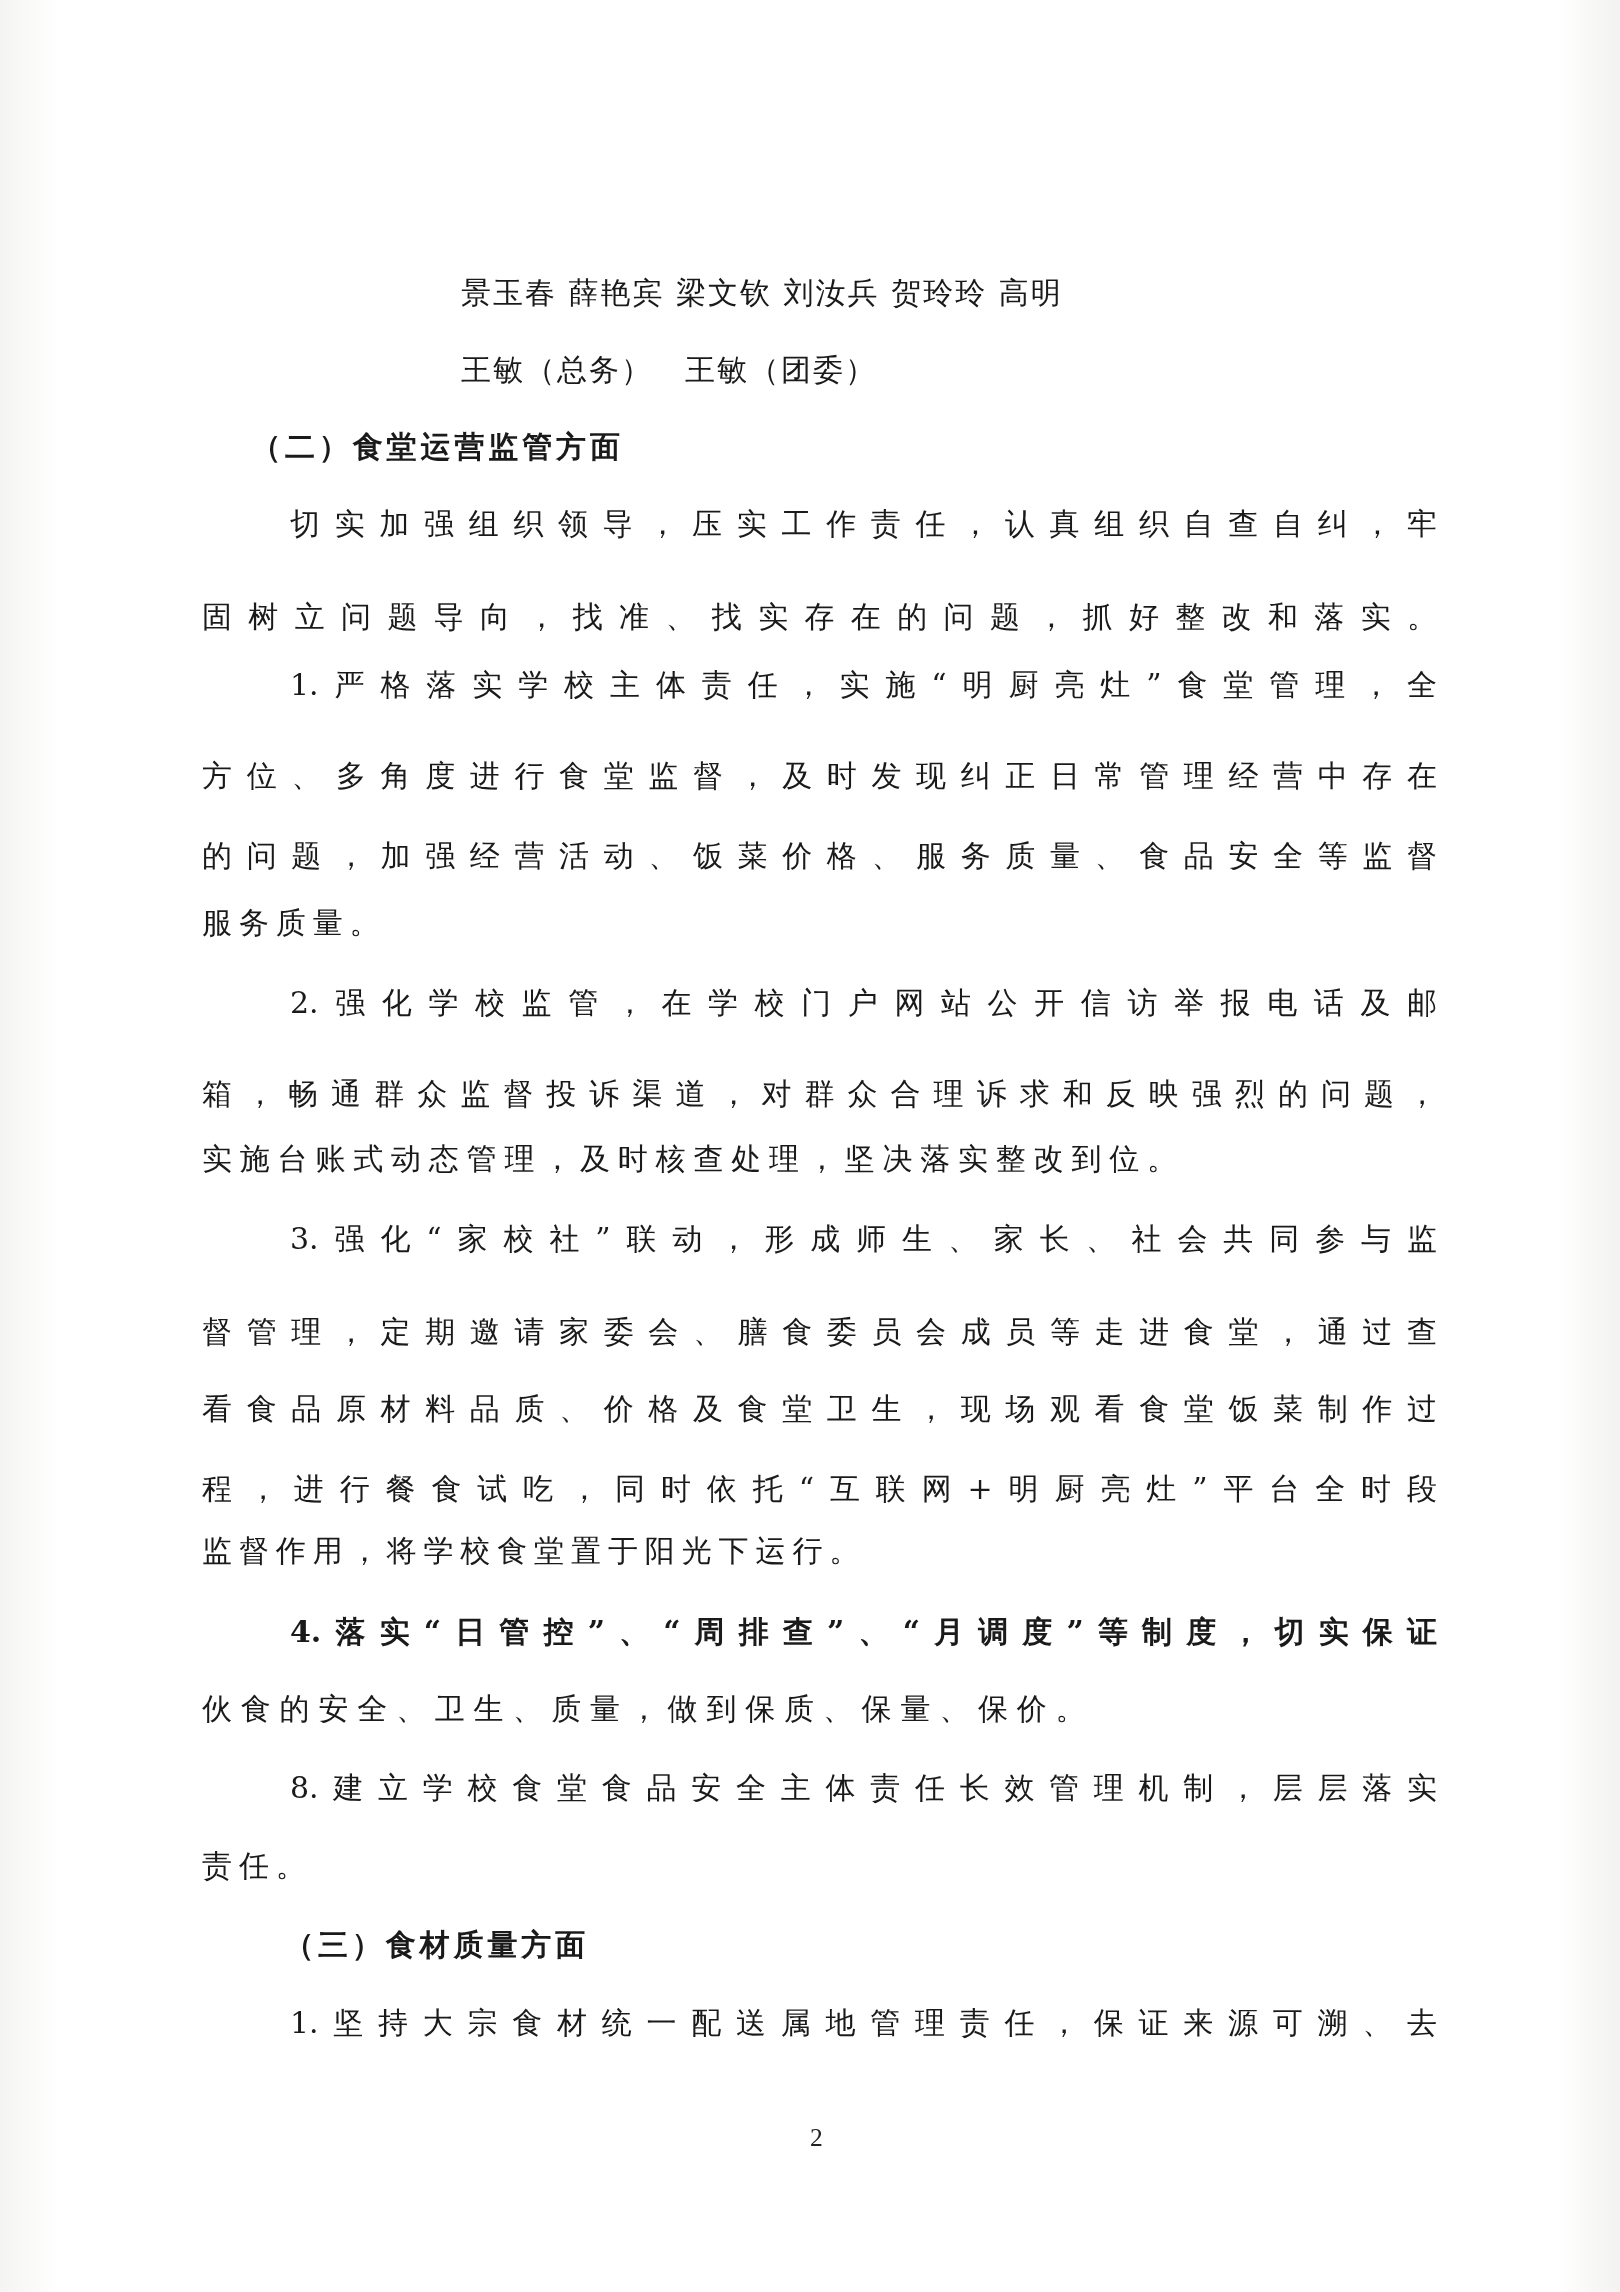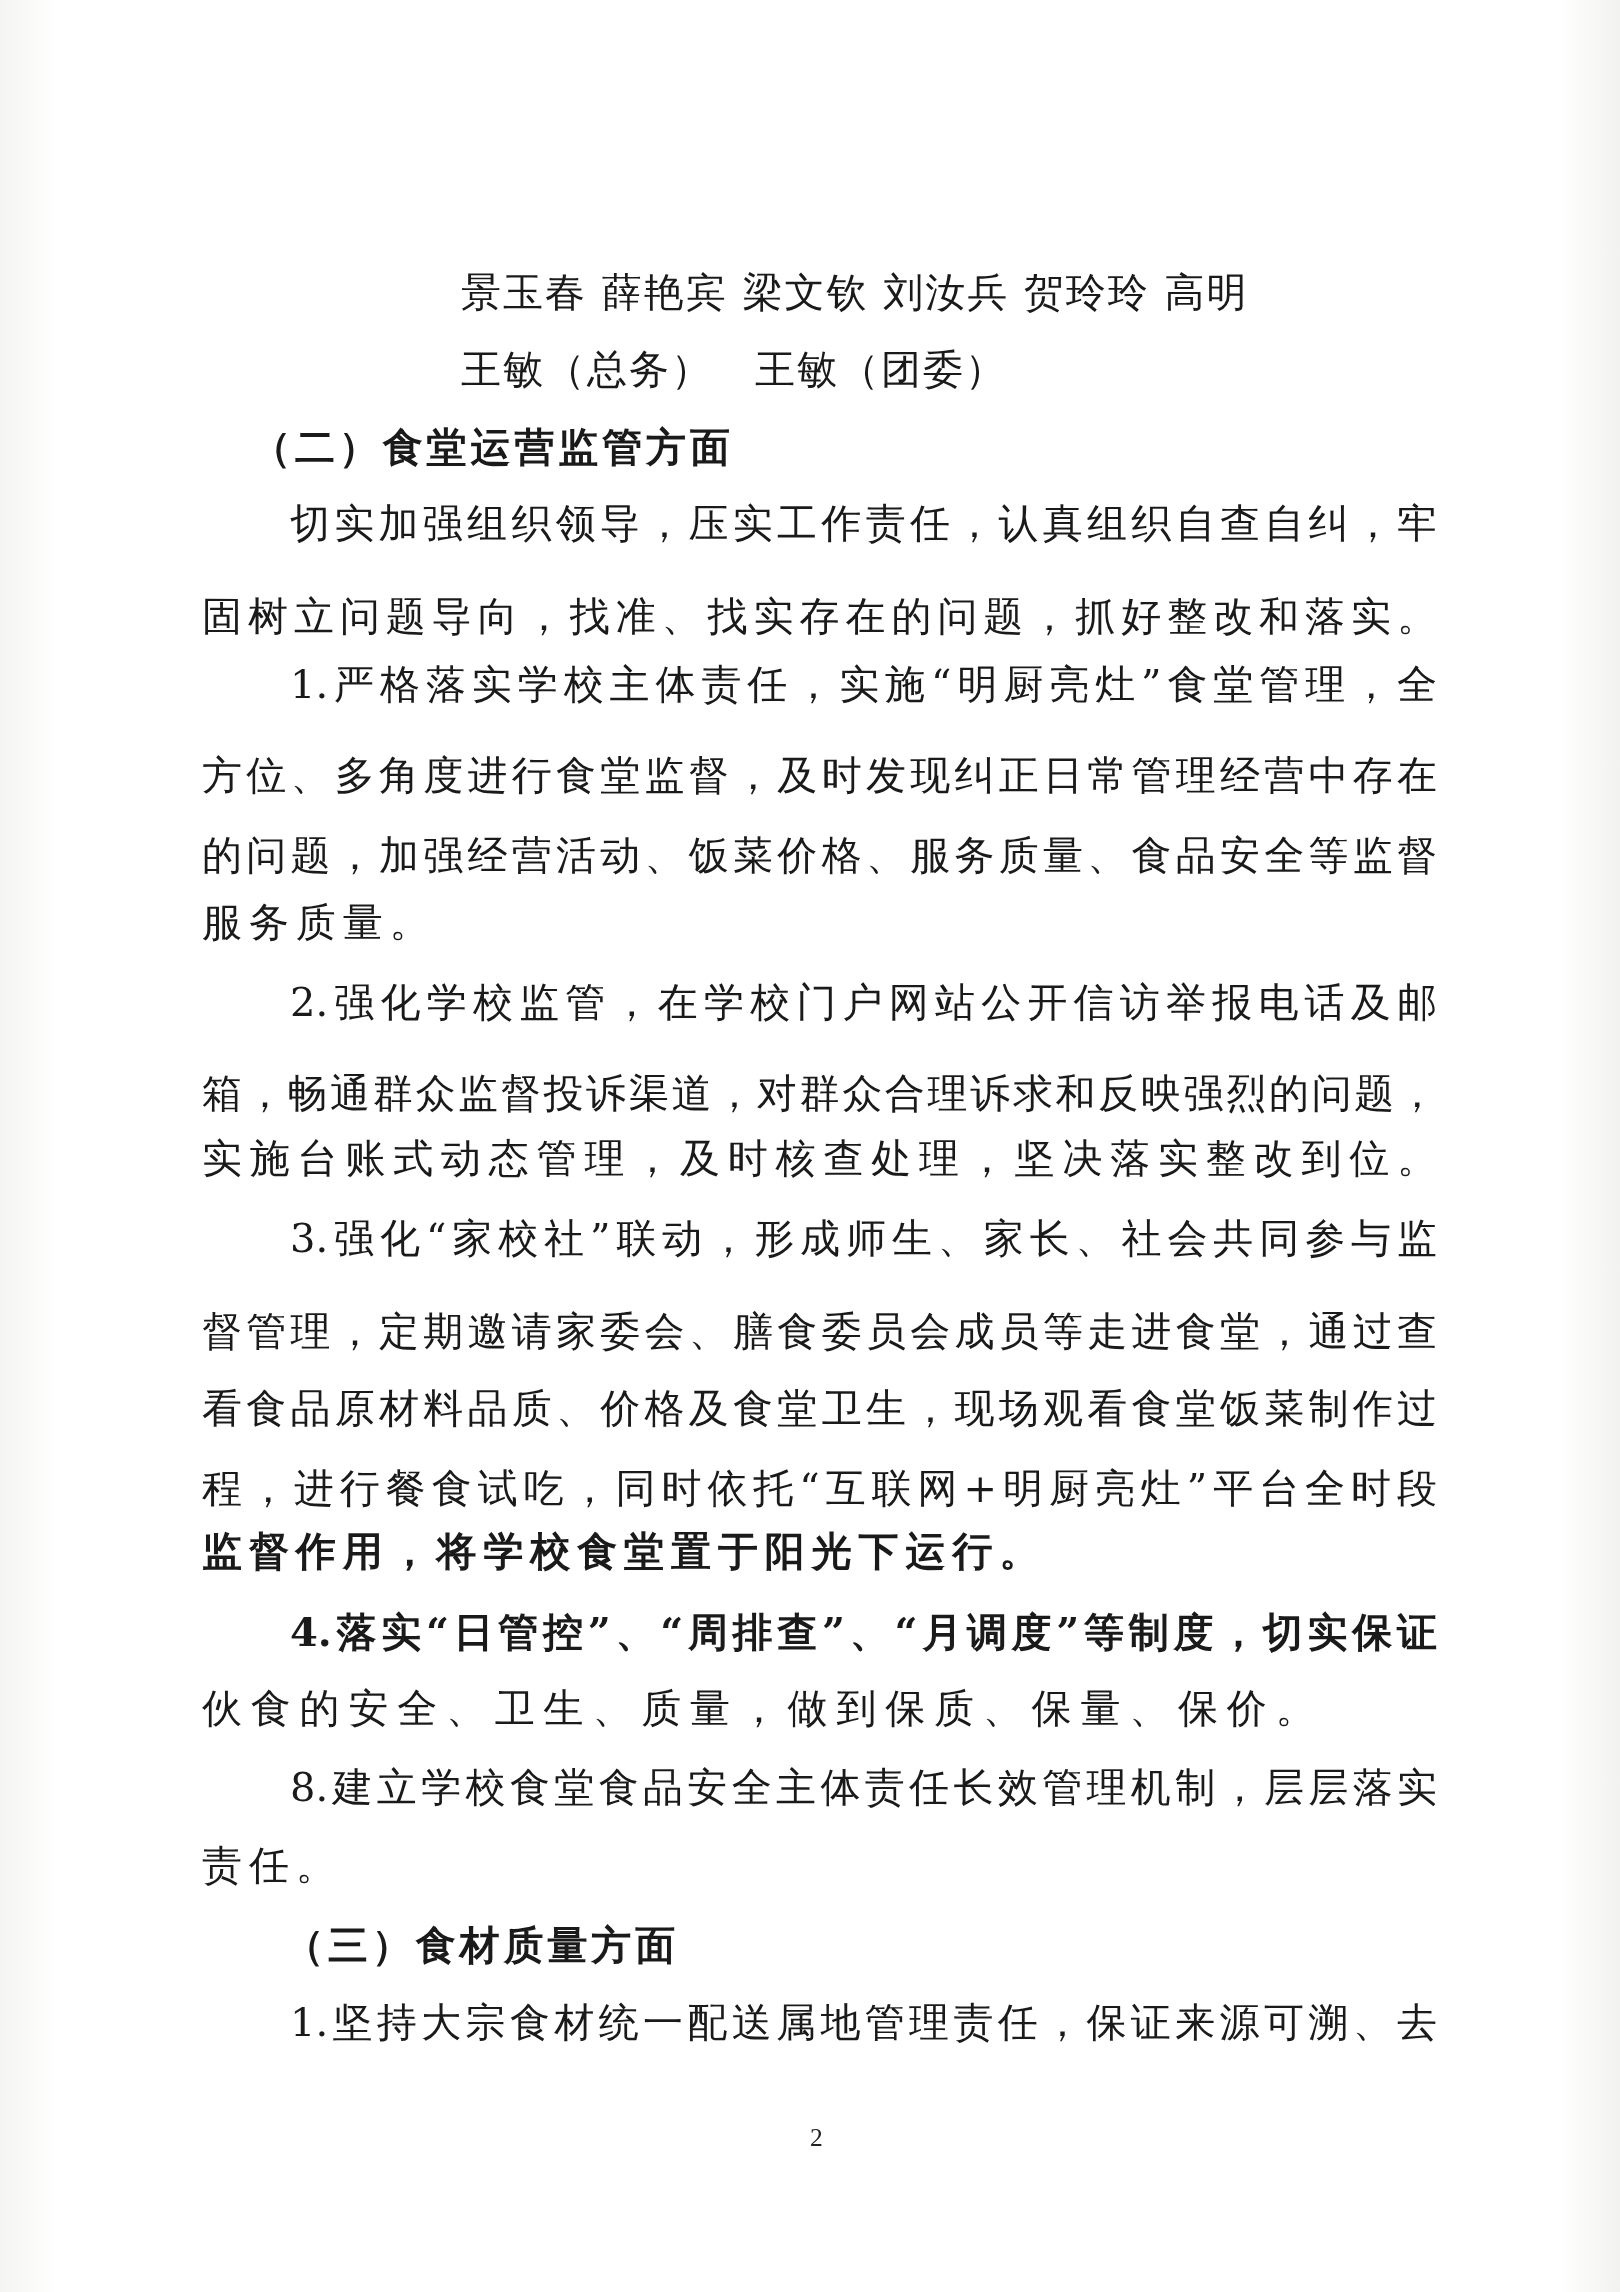--- a/index.html
+++ b/index.html
@@ -1,20 +1,20 @@
 <!DOCTYPE html>
 <html><head>
 <meta charset="utf-8">
 <style>
   html, body { margin:0; padding:0; }
   body { width:1620px; height:2293px; background:#fdfdfc; position:relative; overflow:hidden;
          font-family: "DejaVu Serif", "Liberation Serif", serif; color:#1a1a1a; }
   .page { position:absolute; left:0; top:0; width:1620px; height:2293px;
           background: linear-gradient(90deg, #f4f4f2 0px, #ffffff 59px, #ffffff 1558px, #f2f2f0 1620px); }
-  .line { position:absolute; height:55px; line-height:55px; font-size:40px; white-space:nowrap; }
+  .line { position:absolute; height:55px; line-height:55px; font-size:30px; white-space:nowrap; }
   .full { left:202px; width:1235px; text-align:justify; text-align-last:justify;margin-top:13px; }
   .indent-full { left:290px; width:1147px; text-align:justify; text-align-last:justify; }
   .left { left:202px; text-align:left; letter-spacing:6.9px; }
   .names { left:461px; letter-spacing:2px; }
   .heading { font-weight:bold; letter-spacing:3.9px; }
   .pagenum { position:absolute; left:810px; top:2123px; font-size:25.5px; font-family:"Liberation Serif", serif; color:#222; }
 </style>
 </head>
 <body>
 
@@ -34,21 +34,21 @@
   <div class="line left" style="top:895px;">服务质量。</div>
 
   <div class="line indent-full" style="top:975px;">2.强化学校监管，在学校门户网站公开信访举报电话及邮</div>
   <div class="line full" style="top:1053px;">箱，畅通群众监督投诉渠道，对群众合理诉求和反映强烈的问题，</div>
   <div class="line left" style="top:1131px; letter-spacing:7.8px;">实施台账式动态管理，及时核查处理，坚决落实整改到位。</div>
 
   <div class="line indent-full" style="top:1211px;">3.强化“家校社”联动，形成师生、家长、社会共同参与监</div>
   <div class="line full" style="top:1291px;">督管理，定期邀请家委会、膳食委员会成员等走进食堂，通过查</div>
   <div class="line full" style="top:1368px;">看食品原材料品质、价格及食堂卫生，现场观看食堂饭菜制作过</div>
   <div class="line full" style="top:1448px;">程，进行餐食试吃，同时依托“互联网+明厨亮灶”平台全时段</div>
-  <div class="line left" style="top:1523px;font-weight:bold;">监督作用，将学校食堂置于阳光下运行。</div>
+  <div class="line left" style="top:1523px;">监督作用，将学校食堂置于阳光下运行。</div>
 
   <div class="line indent-full" style="top:1604px;font-weight:bold;">4.落实“日管控”、“周排查”、“月调度”等制度，切实保证</div>
   <div class="line left" style="top:1681px; letter-spacing:8.8px;">伙食的安全、卫生、质量，做到保质、保量、保价。</div>
 
   <div class="line indent-full" style="top:1760px;">8.建立学校食堂食品安全主体责任长效管理机制，层层落实</div>
   <div class="line left" style="top:1838px;">责任。</div>
 
   <div class="line heading" style="top:1917px; left:284px; font-weight:bold;">（三）食材质量方面</div>
 
   <div class="line indent-full" style="top:1995px;">1.坚持大宗食材统一配送属地管理责任，保证来源可溯、去</div>

